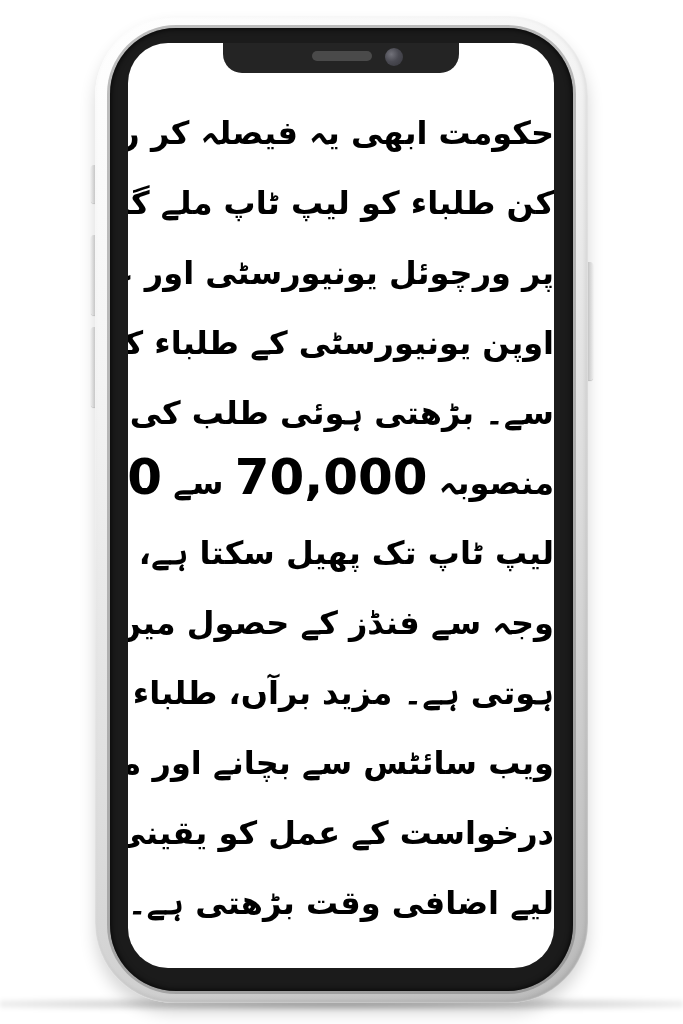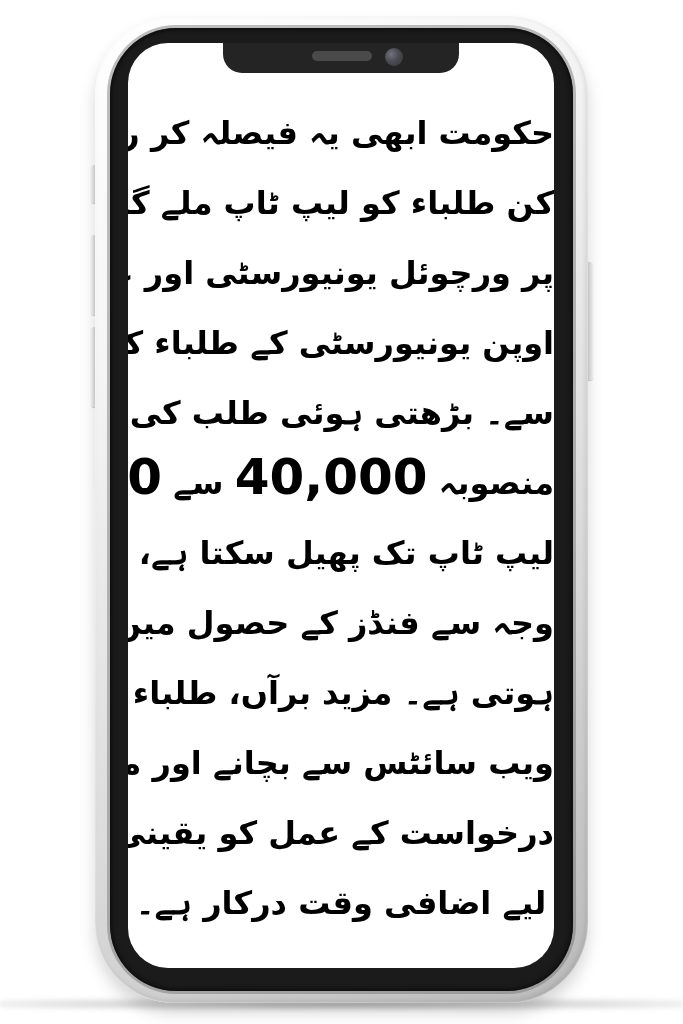--- a/index.html
+++ b/index.html
@@ -85,27 +85,27 @@
     <div class="bezel"></div>
 
     <div class="screen">
 
       <div class="text-block" dir="rtl">
           <div class="text-line">حکومت ابھی یہ فیصلہ کر رہی ہے کہ</div>
           <div class="text-line">کن طلباء کو لیپ ٹاپ ملے گا، خاص طور</div>
           <div class="text-line">پر ورچوئل یونیورسٹی اور علامہ اقبال</div>
           <div class="text-line">اوپن یونیورسٹی کے طلباء کے حوالے</div>
           <div class="text-line">سے۔ بڑھتی ہوئی طلب کی وجہ سے،</div>
-          <div class="text-line">منصوبہ <span class="num">40,000</span> سے <span class="num">50,000</span></div>
+          <div class="text-line">منصوبہ <span class="num">70,000</span> سے <span class="num">50,000</span></div>
           <div class="text-line">لیپ ٹاپ تک پھیل سکتا ہے، جس کی</div>
           <div class="text-line">وجہ سے فنڈز کے حصول میں تاخیر</div>
           <div class="text-line">ہوتی ہے۔ مزید برآں، طلباء کو جعلی</div>
           <div class="text-line">ویب سائٹس سے بچانے اور محفوظ</div>
           <div class="text-line">درخواست کے عمل کو یقینی بنانے کے</div>
-          <div class="text-line">لیے اضافی وقت درکار ہے۔</div>
+          <div class="text-line">لیے اضافی وقت بڑھتی ہے۔</div>
         </div>
 
       <div class="notch">
         <div class="speaker"></div>
         <div class="camera"></div>
       </div>
 
     </div>
   </div>
 </div>

